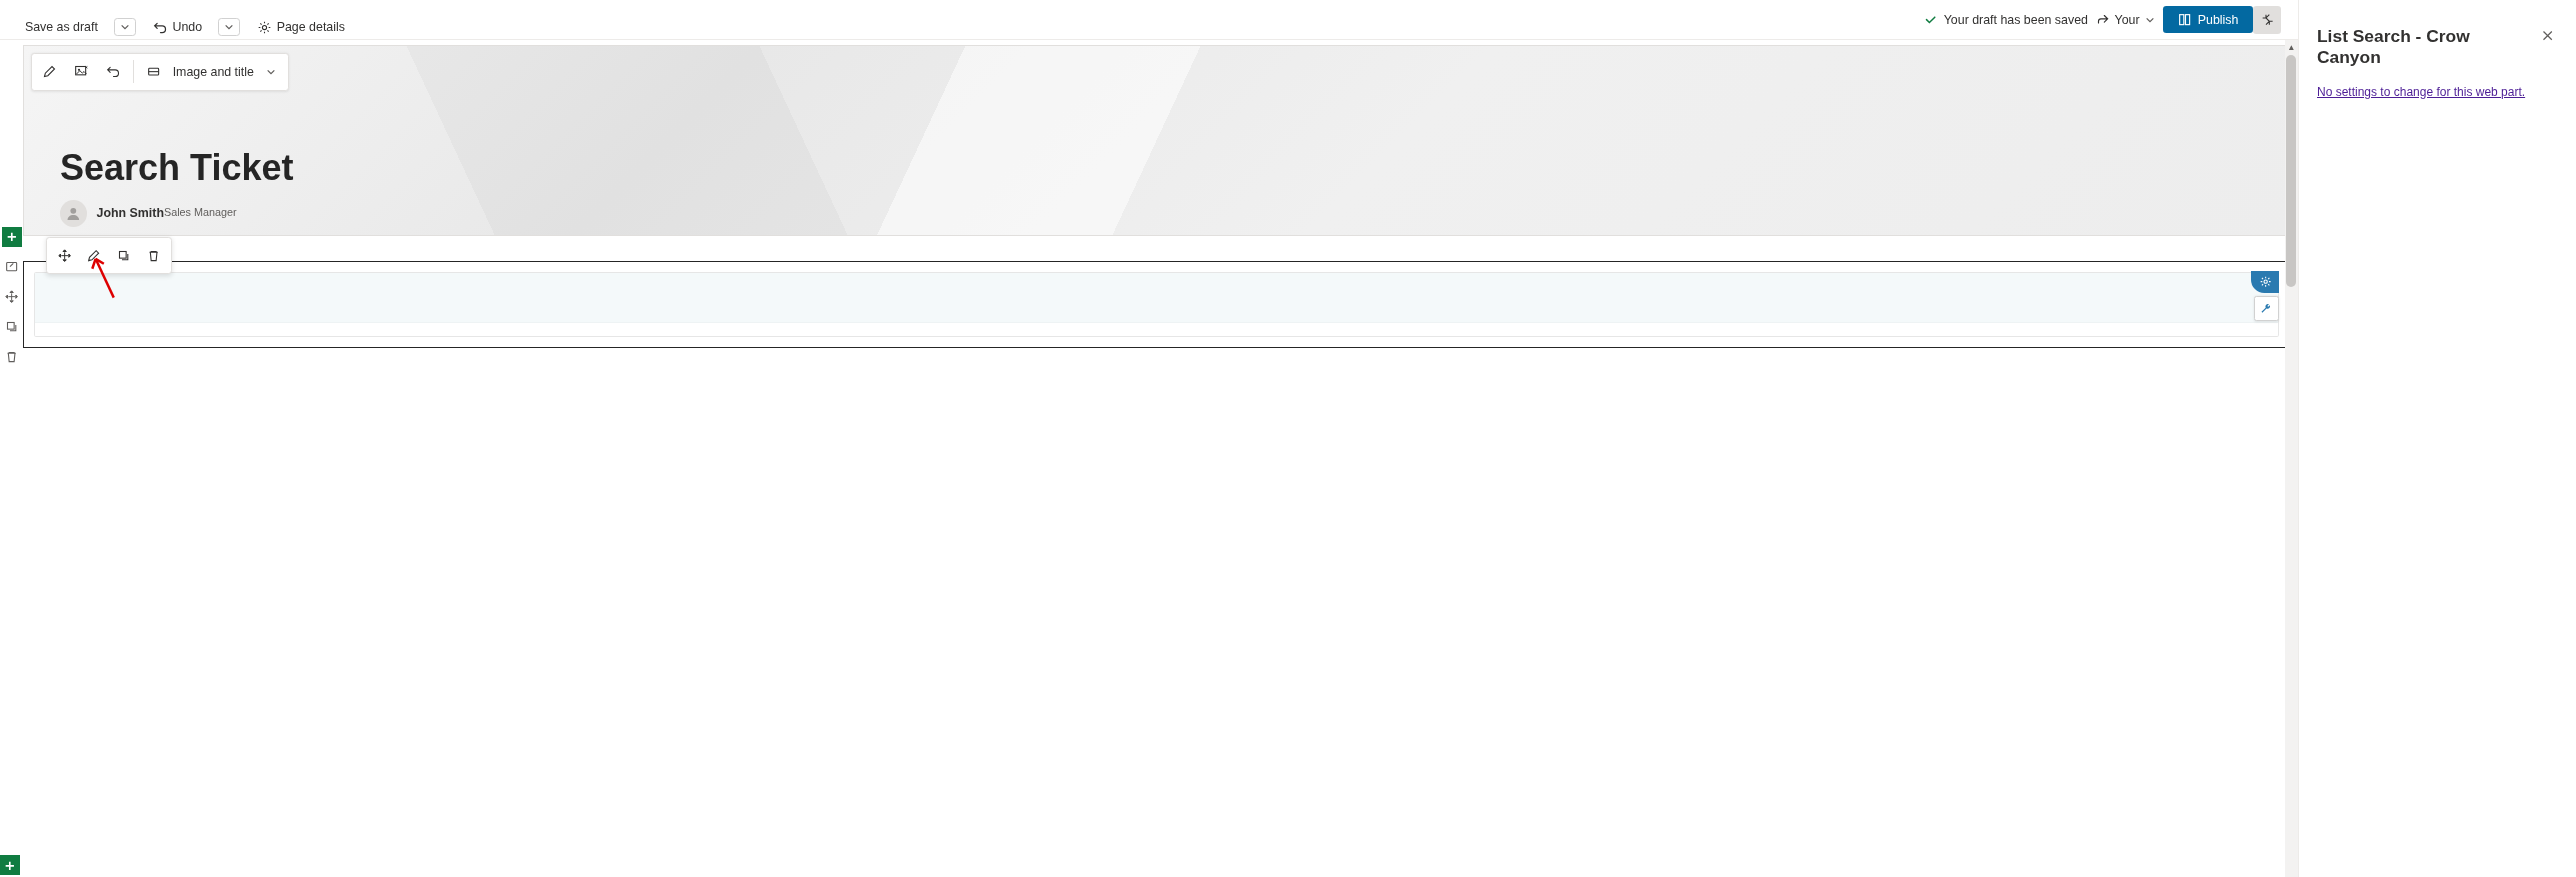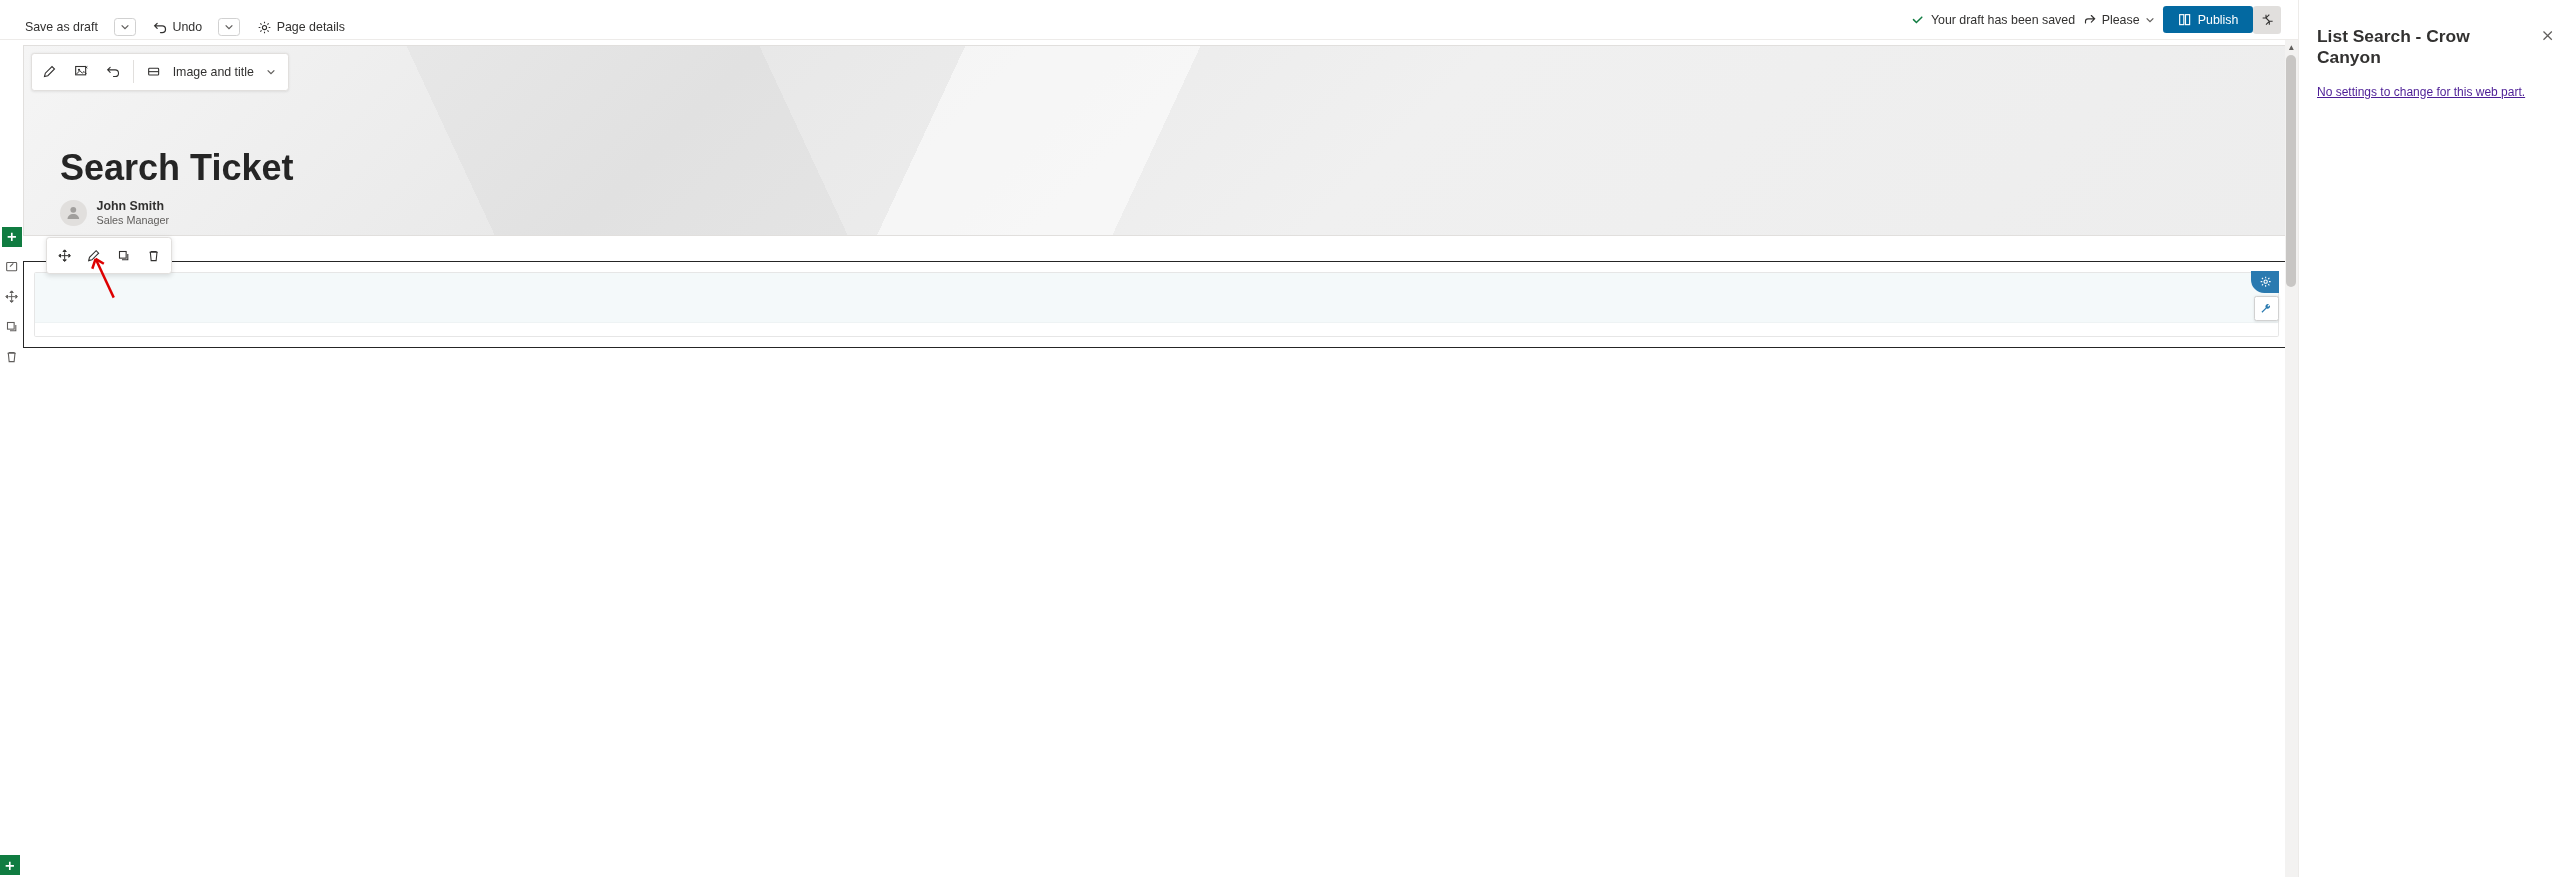--- a/index.html
+++ b/index.html
@@ -35,21 +35,21 @@
   linear-gradient(65deg, transparent 20%, rgba(0,0,0,0.03) 20%, rgba(0,0,0,0.03) 35%, transparent 35%);
   opacity: 0.9; }
 .hero-toolbar { position: absolute; left: 6.6px; top: 6.6px; background: #fff; border: 0.8px solid #e1dfdd; border-radius: 3.3px; display: flex; align-items: center; padding: 3.3px; gap: 1.7px; box-shadow: 0 0.8px 2.5px rgba(0,0,0,0.08); z-index: 2; }
 .ht-btn { width: 30px; height: 30px; display: flex; align-items: center; justify-content: center; background: none; border: none; cursor: pointer; border-radius: 3.3px; color: #323130; }
 .ht-sep { width: 0.8px; height: 23px; background: #e1dfdd; margin: 0 3.3px; }
 .ht-dropdown { display: inline-flex; align-items: center; gap: 12px; padding: 0 8.3px; height: 30px; background: none; border: none; cursor: pointer; font-size: 12.4px; color: #323130; }
 
 .hero-title { position: absolute; left: 36px; bottom: 46px; font-size: 36px; font-weight: 600; color: #252525; z-index: 2; }
 .hero-author { position: absolute; left: 36px; bottom: 8.3px; display: flex; align-items: center; gap: 10px; z-index: 2; }
 .avatar { width: 26.5px; height: 26.5px; border-radius: 50%; background: #e1dfdd; display: flex; align-items: center; justify-content: center; }
-.author-meta { display: flex; flex-direction: column; line-height: 1.2; }
+.author-meta { display: flex; flex-direction: row; line-height: 1.2; }
 .author-name { font-weight: 600; font-size: 12.4px; }
 .author-role { font-size: 10.8px; color: #605e5c; }
 
 
 .wp-toolbar { position: absolute; left: 23px; top: 192px; background: #fff; border: 0.8px solid #e1dfdd; border-radius: 3.3px; display: flex; align-items: center; padding: 3.3px; gap: 1.7px; box-shadow: 0 1.7px 5px rgba(0,0,0,0.12); z-index: 5; }
 .wp-toolbar .ht-btn { width: 28px; height: 28px; }
 
 
 .red-arrow { position: absolute; left: 66px; top: 207px; z-index: 10; pointer-events: none; }
 
@@ -118,21 +118,21 @@
         <span class="saved-msg">
           <svg width="13.3" height="13.3" viewBox="0 0 16 16">
               <path d="M3 8l3.5 3.5L13 5" stroke="#107c41" stroke-width="1.8" fill="none" stroke-linecap="round"></path>
             </svg>
           <span>Your draft has been saved</span>
         </span>
         <button class="tb-btn">
           <svg width="13.3" height="13.3" viewBox="0 0 16 16">
               <path d="M10 3l4 4-4 4M14 7H6a3 3 0 0 0-3 3v2" stroke="#323130" stroke-width="1.4" fill="none" stroke-linecap="round"></path>
             </svg>
-          <span>Please</span>
+          <span>Your</span>
           <svg width="10" height="10" viewBox="0 0 12 12">
               <path d="M2 4l4 4 4-4" stroke="#605e5c" stroke-width="1.5" fill="none"></path>
             </svg>
         </button>
         <button class="publish-btn">
           <svg width="13.3" height="13.3" viewBox="0 0 16 16">
               <rect x="2" y="2" width="5" height="12" stroke="#fff" stroke-width="1.4" fill="none"></rect>
               <rect x="9" y="2" width="5" height="12" stroke="#fff" stroke-width="1.4" fill="none"></rect>
             </svg>
           <span>Publish</span>

